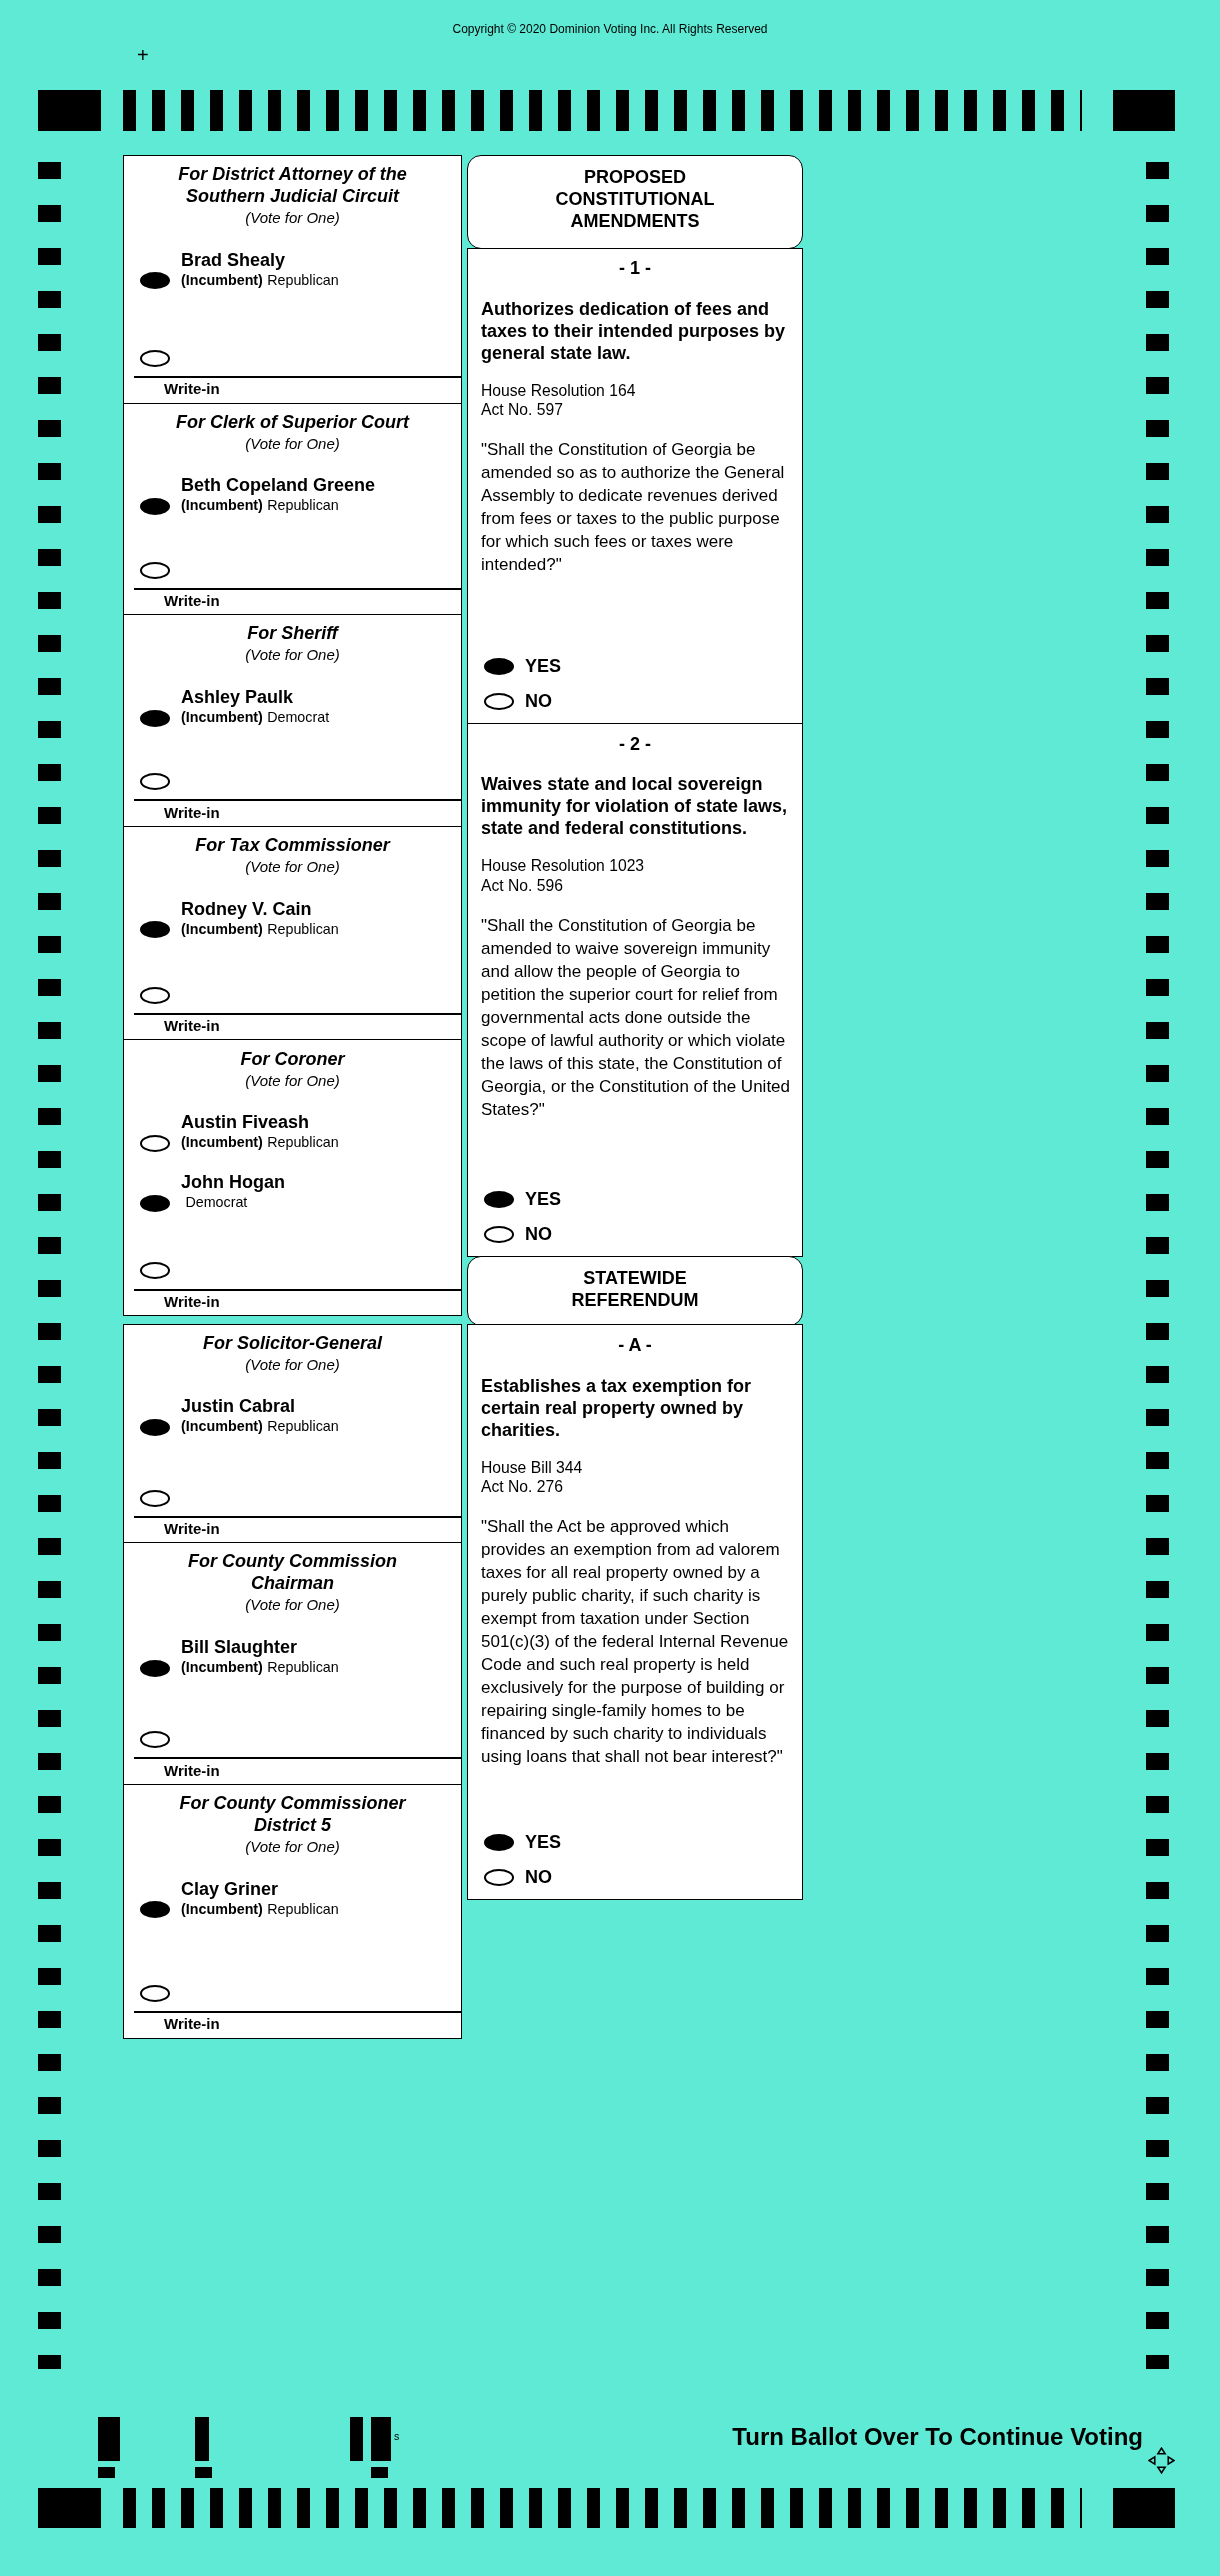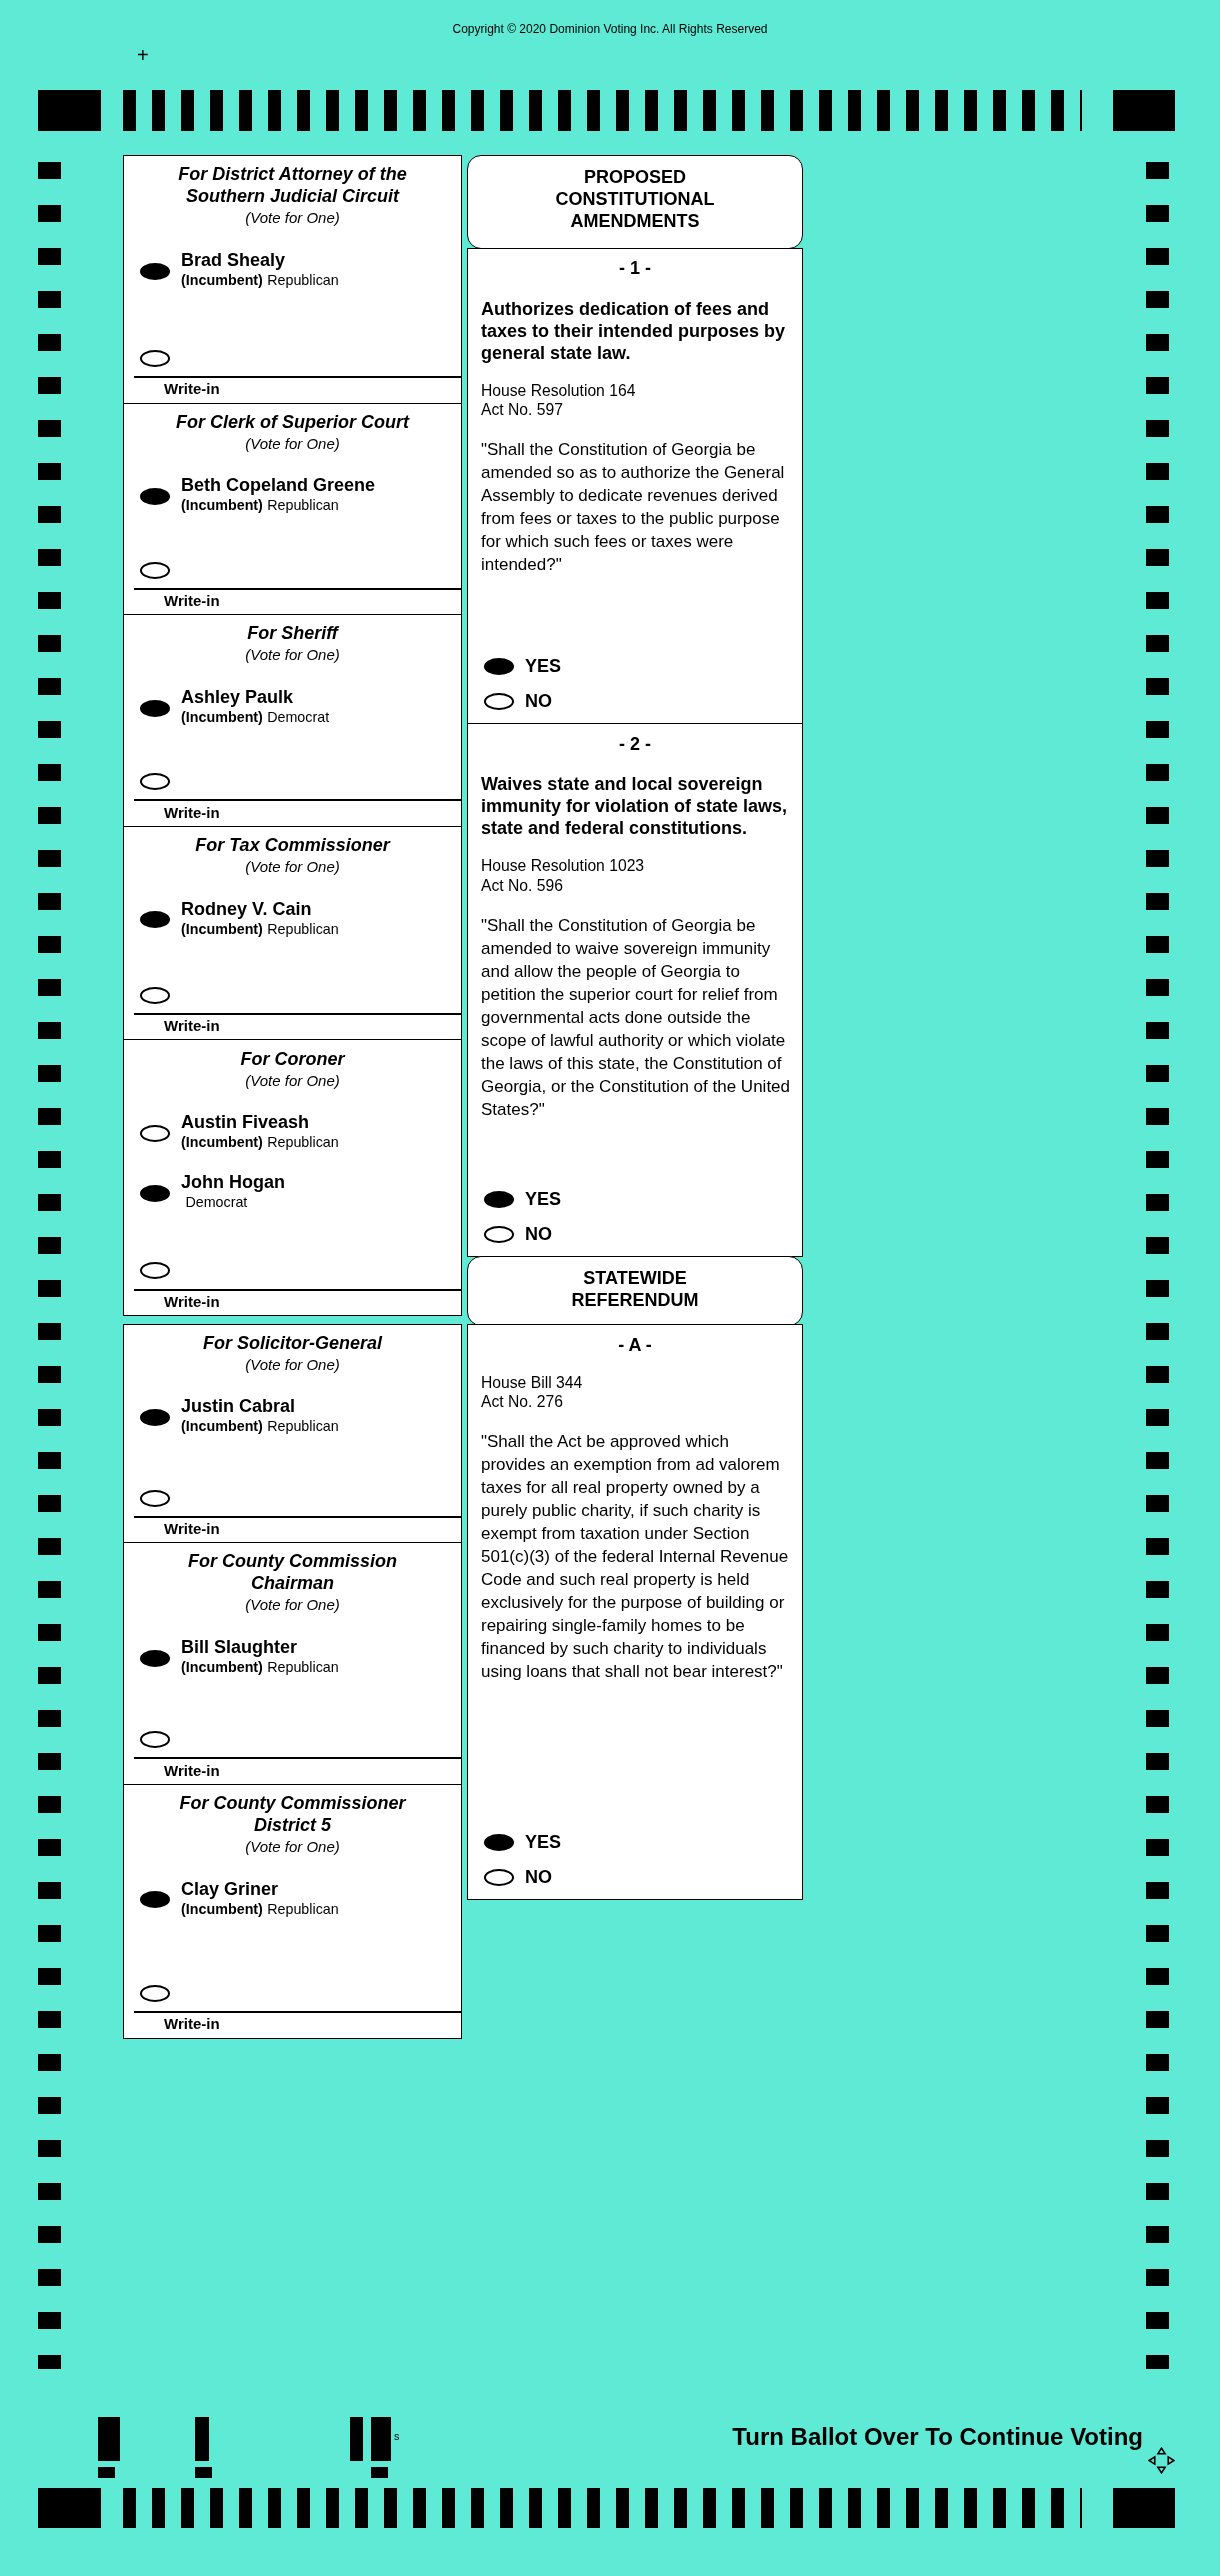--- a/index.html
+++ b/index.html
@@ -22,21 +22,21 @@
   
   .col-left  { position:absolute; left:123px; top:155px; width:339px; }
   .col-right { position:absolute; left:467px; top:155px; width:336px; }
   .bx { border:1.4px solid #000; box-sizing:border-box; position:relative; background:#fff; margin-top:-1.4px; }
   .bx.first { margin-top:0; }
   .bx.gap { margin-top:7.2px; }
   
   .c-head { padding-top:7.2px;font-style:italic; }
   .t-line { font-weight:bold; font-size:18px; line-height:22px; text-align:center; }
   .c-vote { font-size:15px; line-height:21.5px; text-align:center; }
-  .cand { display:flex; align-items:center; margin:24px 0 0 15.7px; }
+  .cand { display:flex; align-items:flex-end; margin:24px 0 0 15.7px; }
   .cand.second { margin-top:23px; }
   .oval { width:30px; height:17px; border:2.1px solid #000; border-radius:50%; flex:none; box-sizing:border-box; background:#fff; }
   .oval.filled { background:#000; }
   .cand-t { margin-left:11.4px; margin-top:-2.9px; }
   .cand-name { font-weight:bold; font-size:18px; line-height:21px; }
   .cand-detail { font-size:14.3px; line-height:18.6px; }
   .cand-detail b { margin-right:4.3px; }
   .wi-oval { position:absolute; left:15.7px; bottom:36px; }
   .writein { position:absolute; left:0; right:0; bottom:0; }
   .wi-line { border-top:2.1px solid #000; margin-left:10px; }
@@ -293,20 +293,21 @@
     </div>
 
     <div class="bx hdr" style="height:70px;">
       <div>STATEWIDE</div>
       <div>REFERENDUM</div>
     </div>
 
     <div class="bx" style="height:576px;">
       <div class="m-num">- A -</div>
       <div class="m-body">
+        <div class="m-summary">Establishes a tax exemption for certain real property owned by charities.</div>
         <div class="m-refs">
           <div>House Bill 344</div>
           <div>Act No. 276</div>
         </div>
         <div class="m-question">"Shall the Act be approved which provides an exemption from ad valorem taxes for all real property owned by a purely public charity, if such charity is exempt from taxation under Section 501(c)(3) of the federal Internal Revenue Code and such real property is held exclusively for the purpose of building or repairing single-family homes to be financed by such charity to individuals using loans that shall not bear interest?"</div>
       </div>
       <div class="choices">
         <div class="choice">
           <span class="oval filled"></span>
           <span class="choice-label">YES</span>

